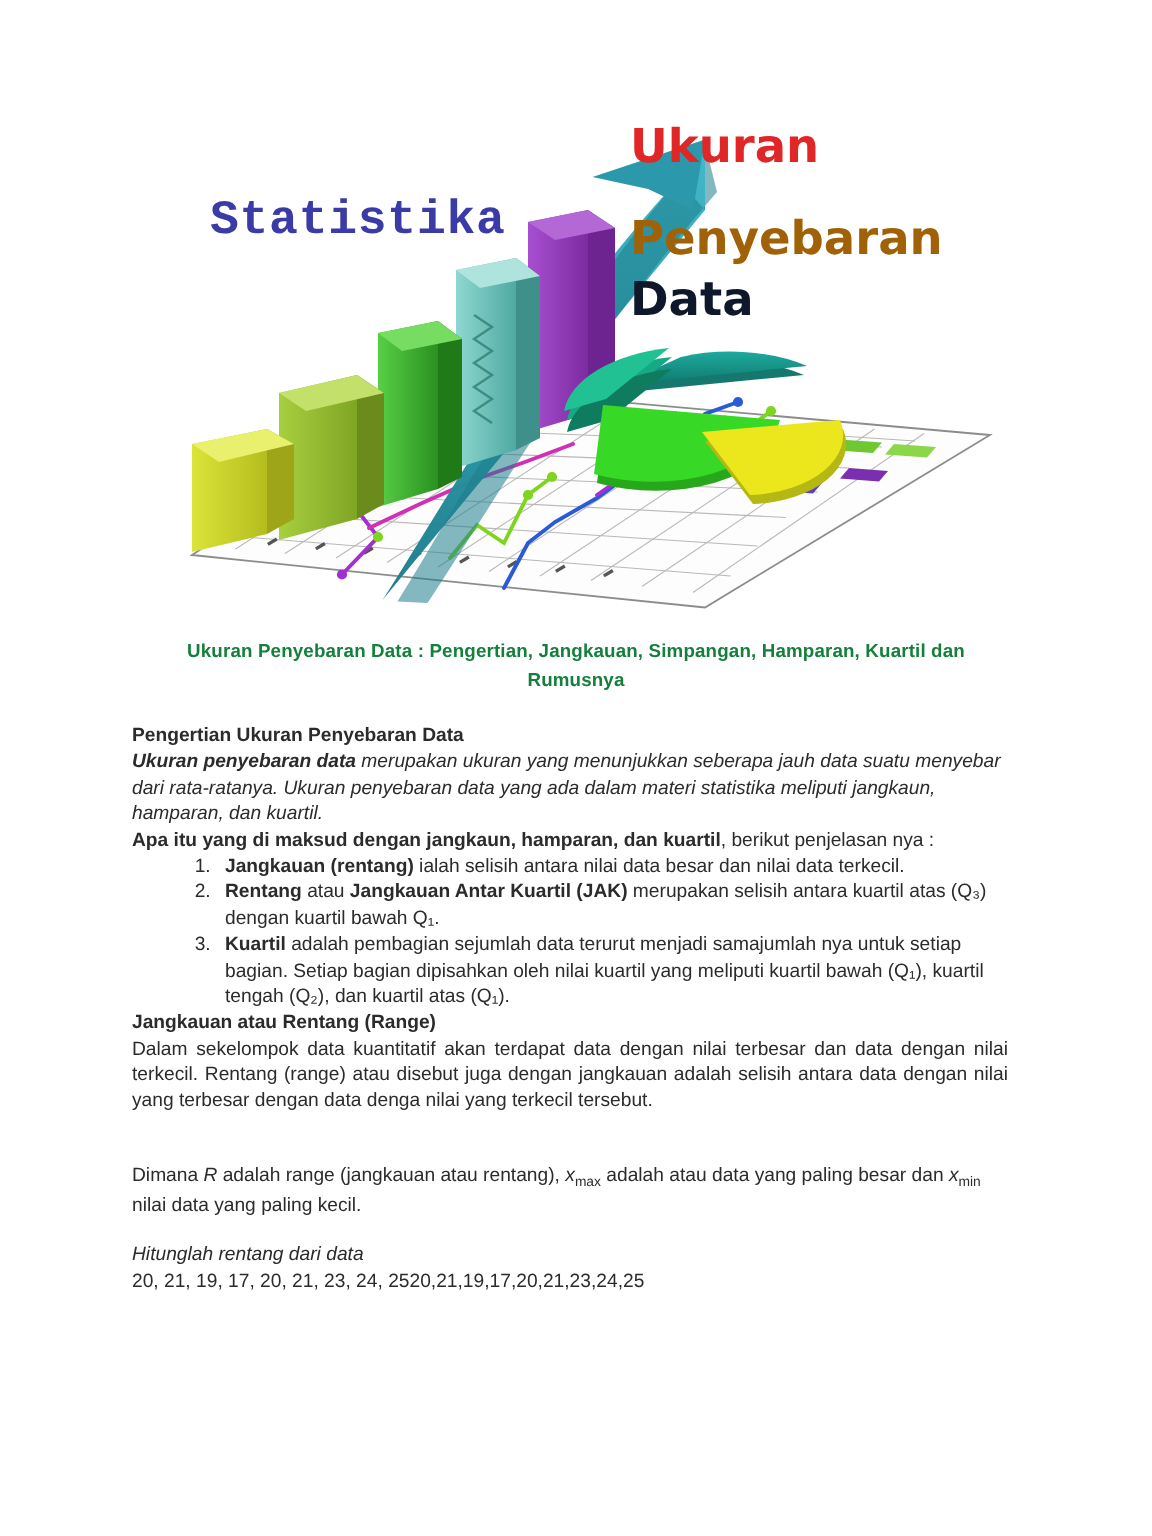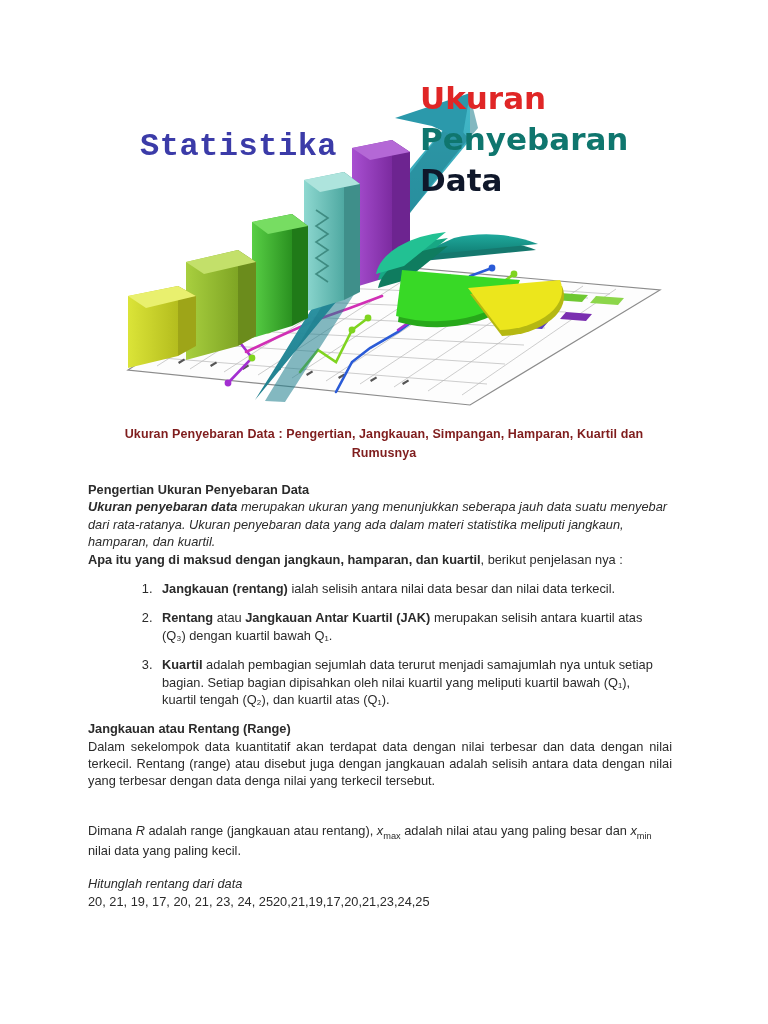--- a/index.html
+++ b/index.html
@@ -50,21 +50,21 @@
   
   .caption {
     position: absolute;
     left: 96px;
     top: 425px;
     width: 576px;
     text-align: center;
     font-size: 12.5px;
     font-weight: bold;
     line-height: 1.52;
-    color: #7f1d1d;
+    color: #15803d;
     letter-spacing: 0.1px;
   }
 
   
   .doc {
     position: absolute;
     left: 88px;
     top: 481px;
     width: 584px;
     font-size: 12.8px;
@@ -75,21 +75,21 @@
   .h-bold { font-weight: bold; }
   .it { font-style: italic; }
   .bi { font-weight: bold; font-style: italic; }
 
   ol.num-list {
     margin: 0;
     padding-left: 56px;
     list-style-type: decimal;
   }
   ol.num-list li {
-    margin: 12px;
+    margin: 0;
     padding-left: 6px;
   }
   ol.num-list li::marker { font-weight: normal; }
   .spacer-md { height: 16px; }
 
   .formula {
     font-style: italic;
     font-size: 14px;
     font-family: "Liberation Serif", serif;
     letter-spacing: 0.4px;
@@ -249,21 +249,21 @@
 
       <path d="M470,294 L562,286 A66,40 0 0 1 502,336 Z" fill="#b5b812"></path>
       <path d="M468,288 L560,280 A66,40 0 0 1 500,330 Z" fill="#ece61c"></path>
     </g>
   </svg>
 
   <div class="hero-word-statistika" style="color: rgb(59, 59, 168); font-family: Liberation Mono, monospace;">Statistika</div>
 
   <div class="hero-title-block">
     <div style="color: rgb(224, 38, 38);">Ukuran</div>
-    <div style="color: #0f766e;">Penyebaran</div>
+    <div style="color: #a16207; margin-top: 20px;">Penyebaran</div>
     <div style="color: #0f172a;">Data</div>
   </div>
 </div>
 
 <div class="caption">Ukuran Penyebaran Data : Pengertian, Jangkauan, Simpangan, Hamparan, Kuartil dan Rumusnya</div>
 
 <div class="doc">
 
   <p class="h-bold">Pengertian Ukuran Penyebaran Data</p>
 
@@ -279,19 +279,19 @@
 
   <p class="h-bold">Jangkauan atau Rentang (Range)</p>
 
   <p class="justified">Dalam sekelompok data kuantitatif akan terdapat data dengan nilai terbesar dan data dengan nilai terkecil. Rentang (range) atau disebut juga dengan jangkauan adalah selisih antara data dengan nilai yang terbesar dengan data denga nilai yang terkecil tersebut.</p>
 
   <div class="spacer-md"></div>
 
 
   <div class="spacer-md"></div>
 
-  <p><span>Dimana </span><span class="it">R</span><span> adalah range (jangkauan atau rentang), </span><span class="it">x</span><sub>max</sub><span> adalah nilai atau yang paling besar dan </span><span class="it">x</span><sub>min</sub><span> nilai data yang paling kecil.</span></p>
+  <p><span>Dimana </span><span class="it">R</span><span> adalah range (jangkauan atau rentang), </span><span class="it">x</span><sub>max</sub><span> adalah atau data yang paling besar dan </span><span class="it">x</span><sub>min</sub><span> nilai data yang paling kecil.</span></p>
 
   <div class="spacer-md"></div>
 
   <p class="it">Hitunglah rentang dari data</p>
   <p>20, 21, 19, 17, 20, 21, 23, 24, 2520,21,19,17,20,21,23,24,25</p>
 </div>
 
 </body></html>

